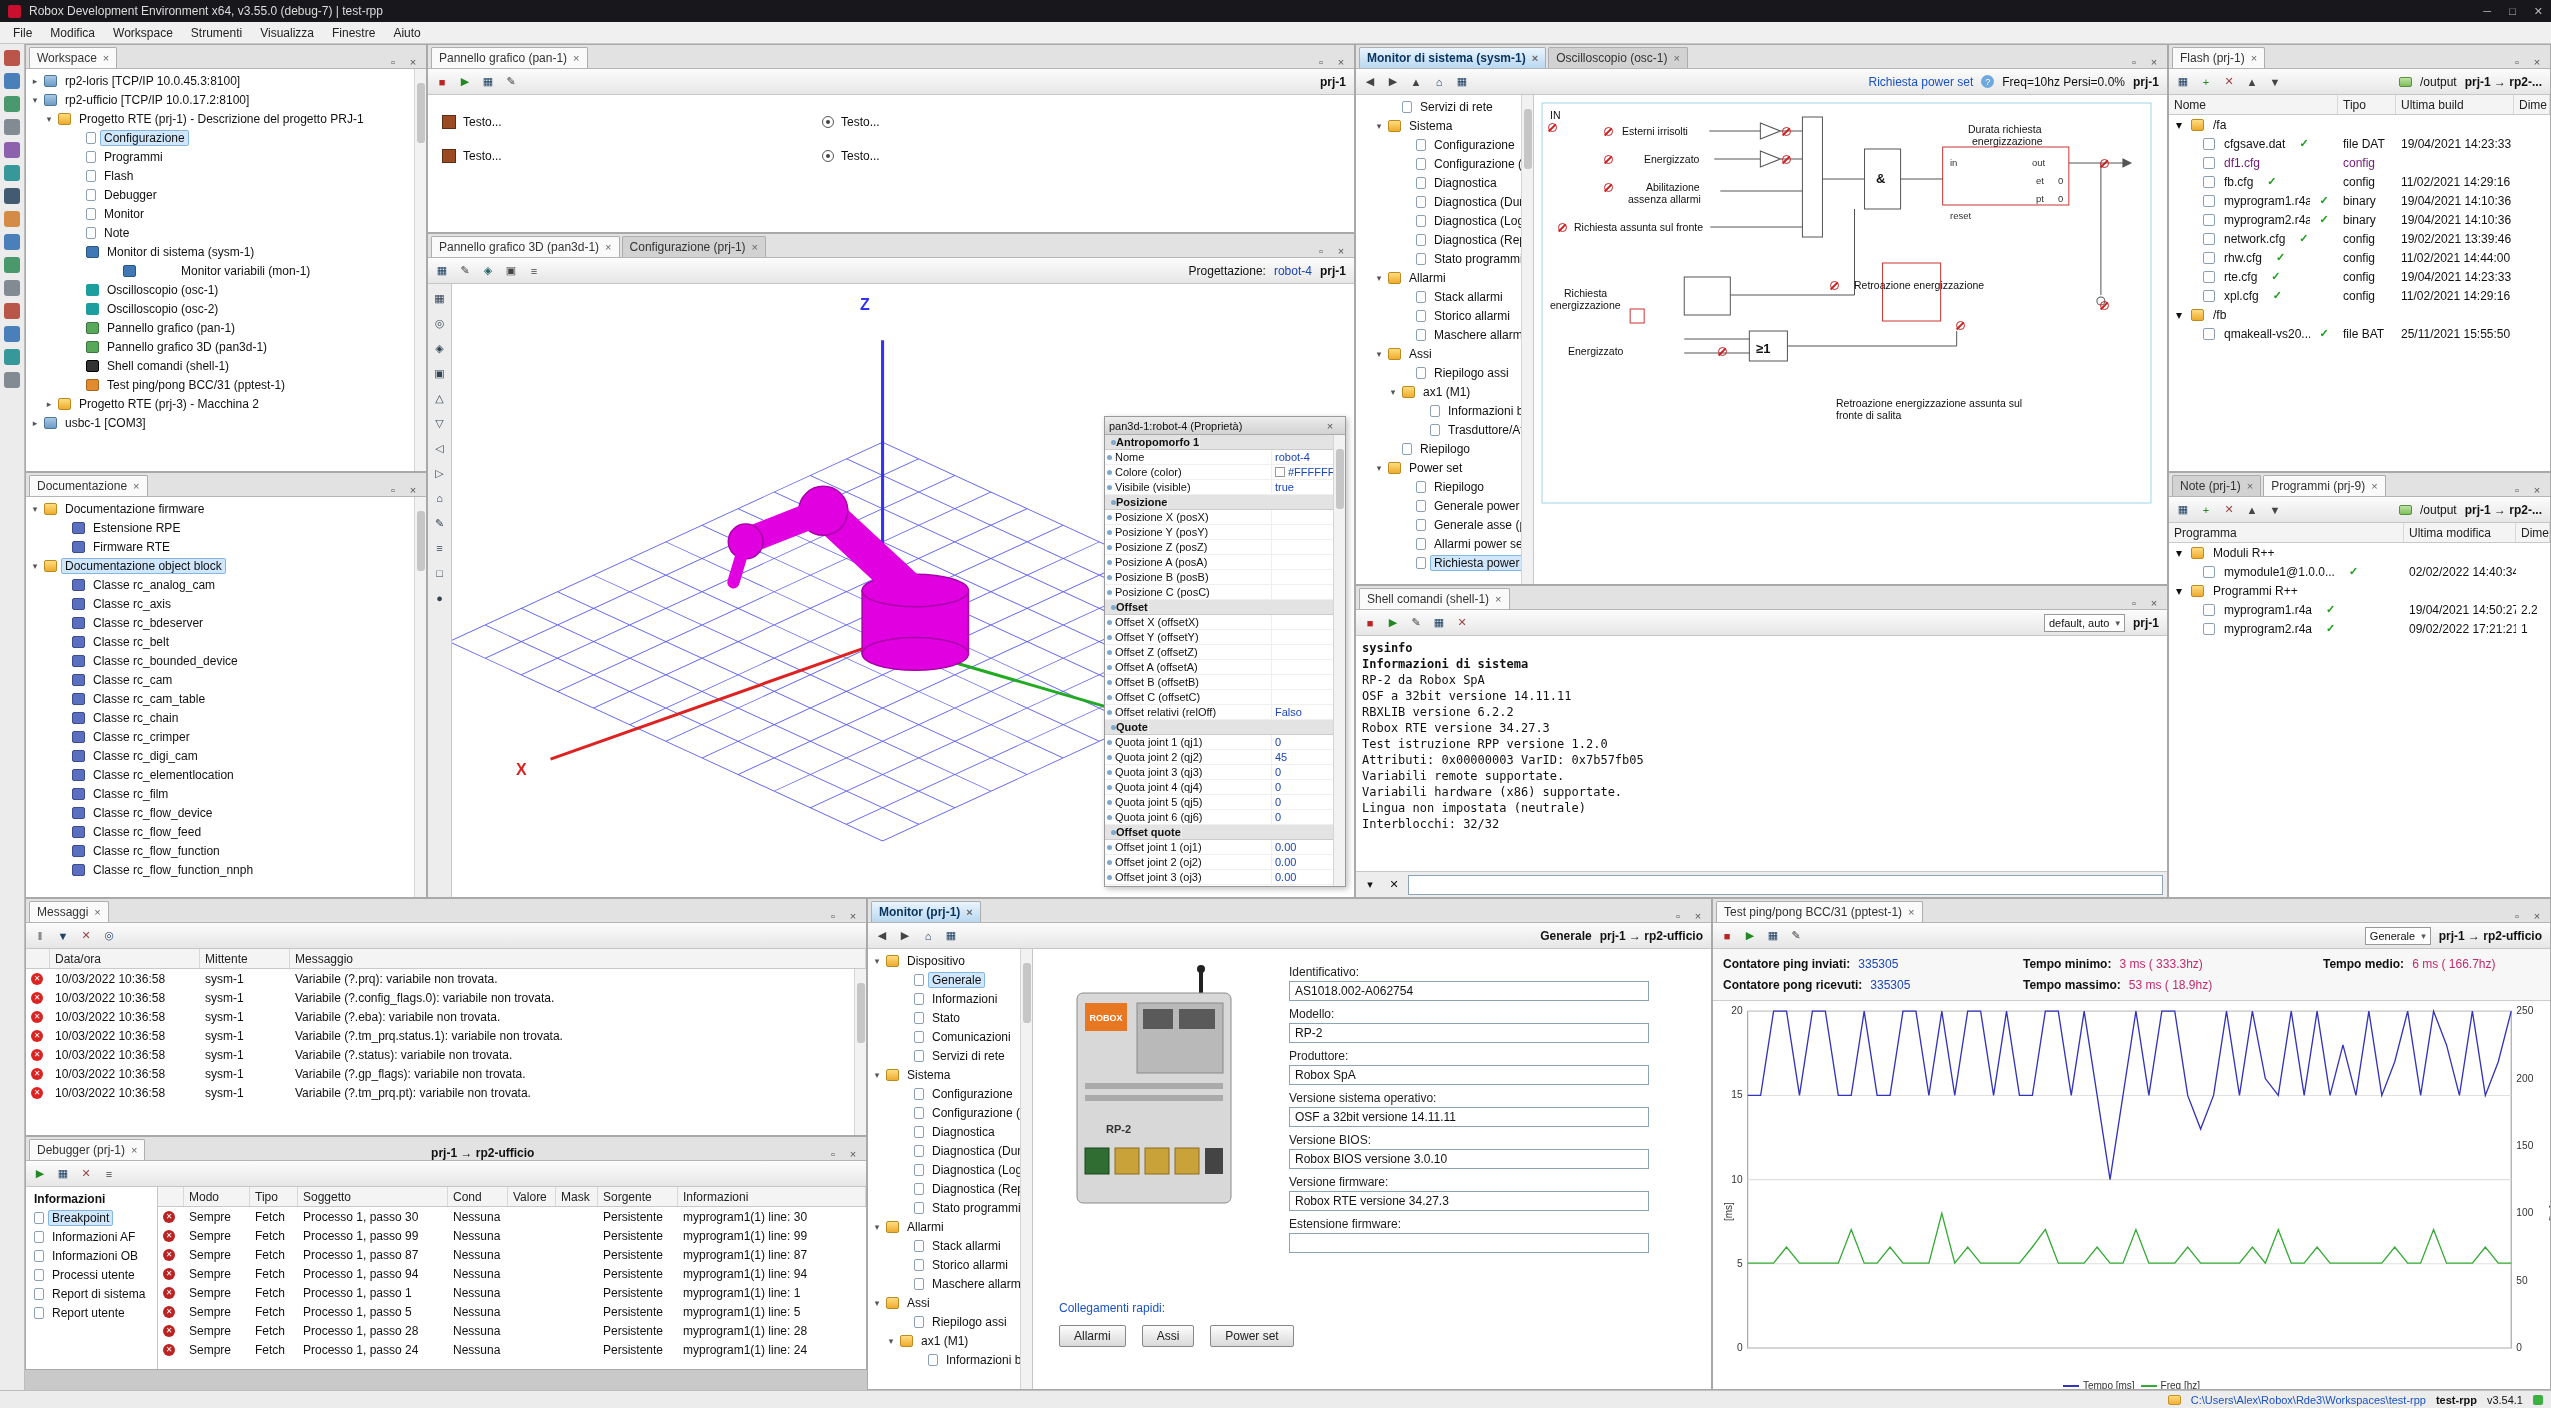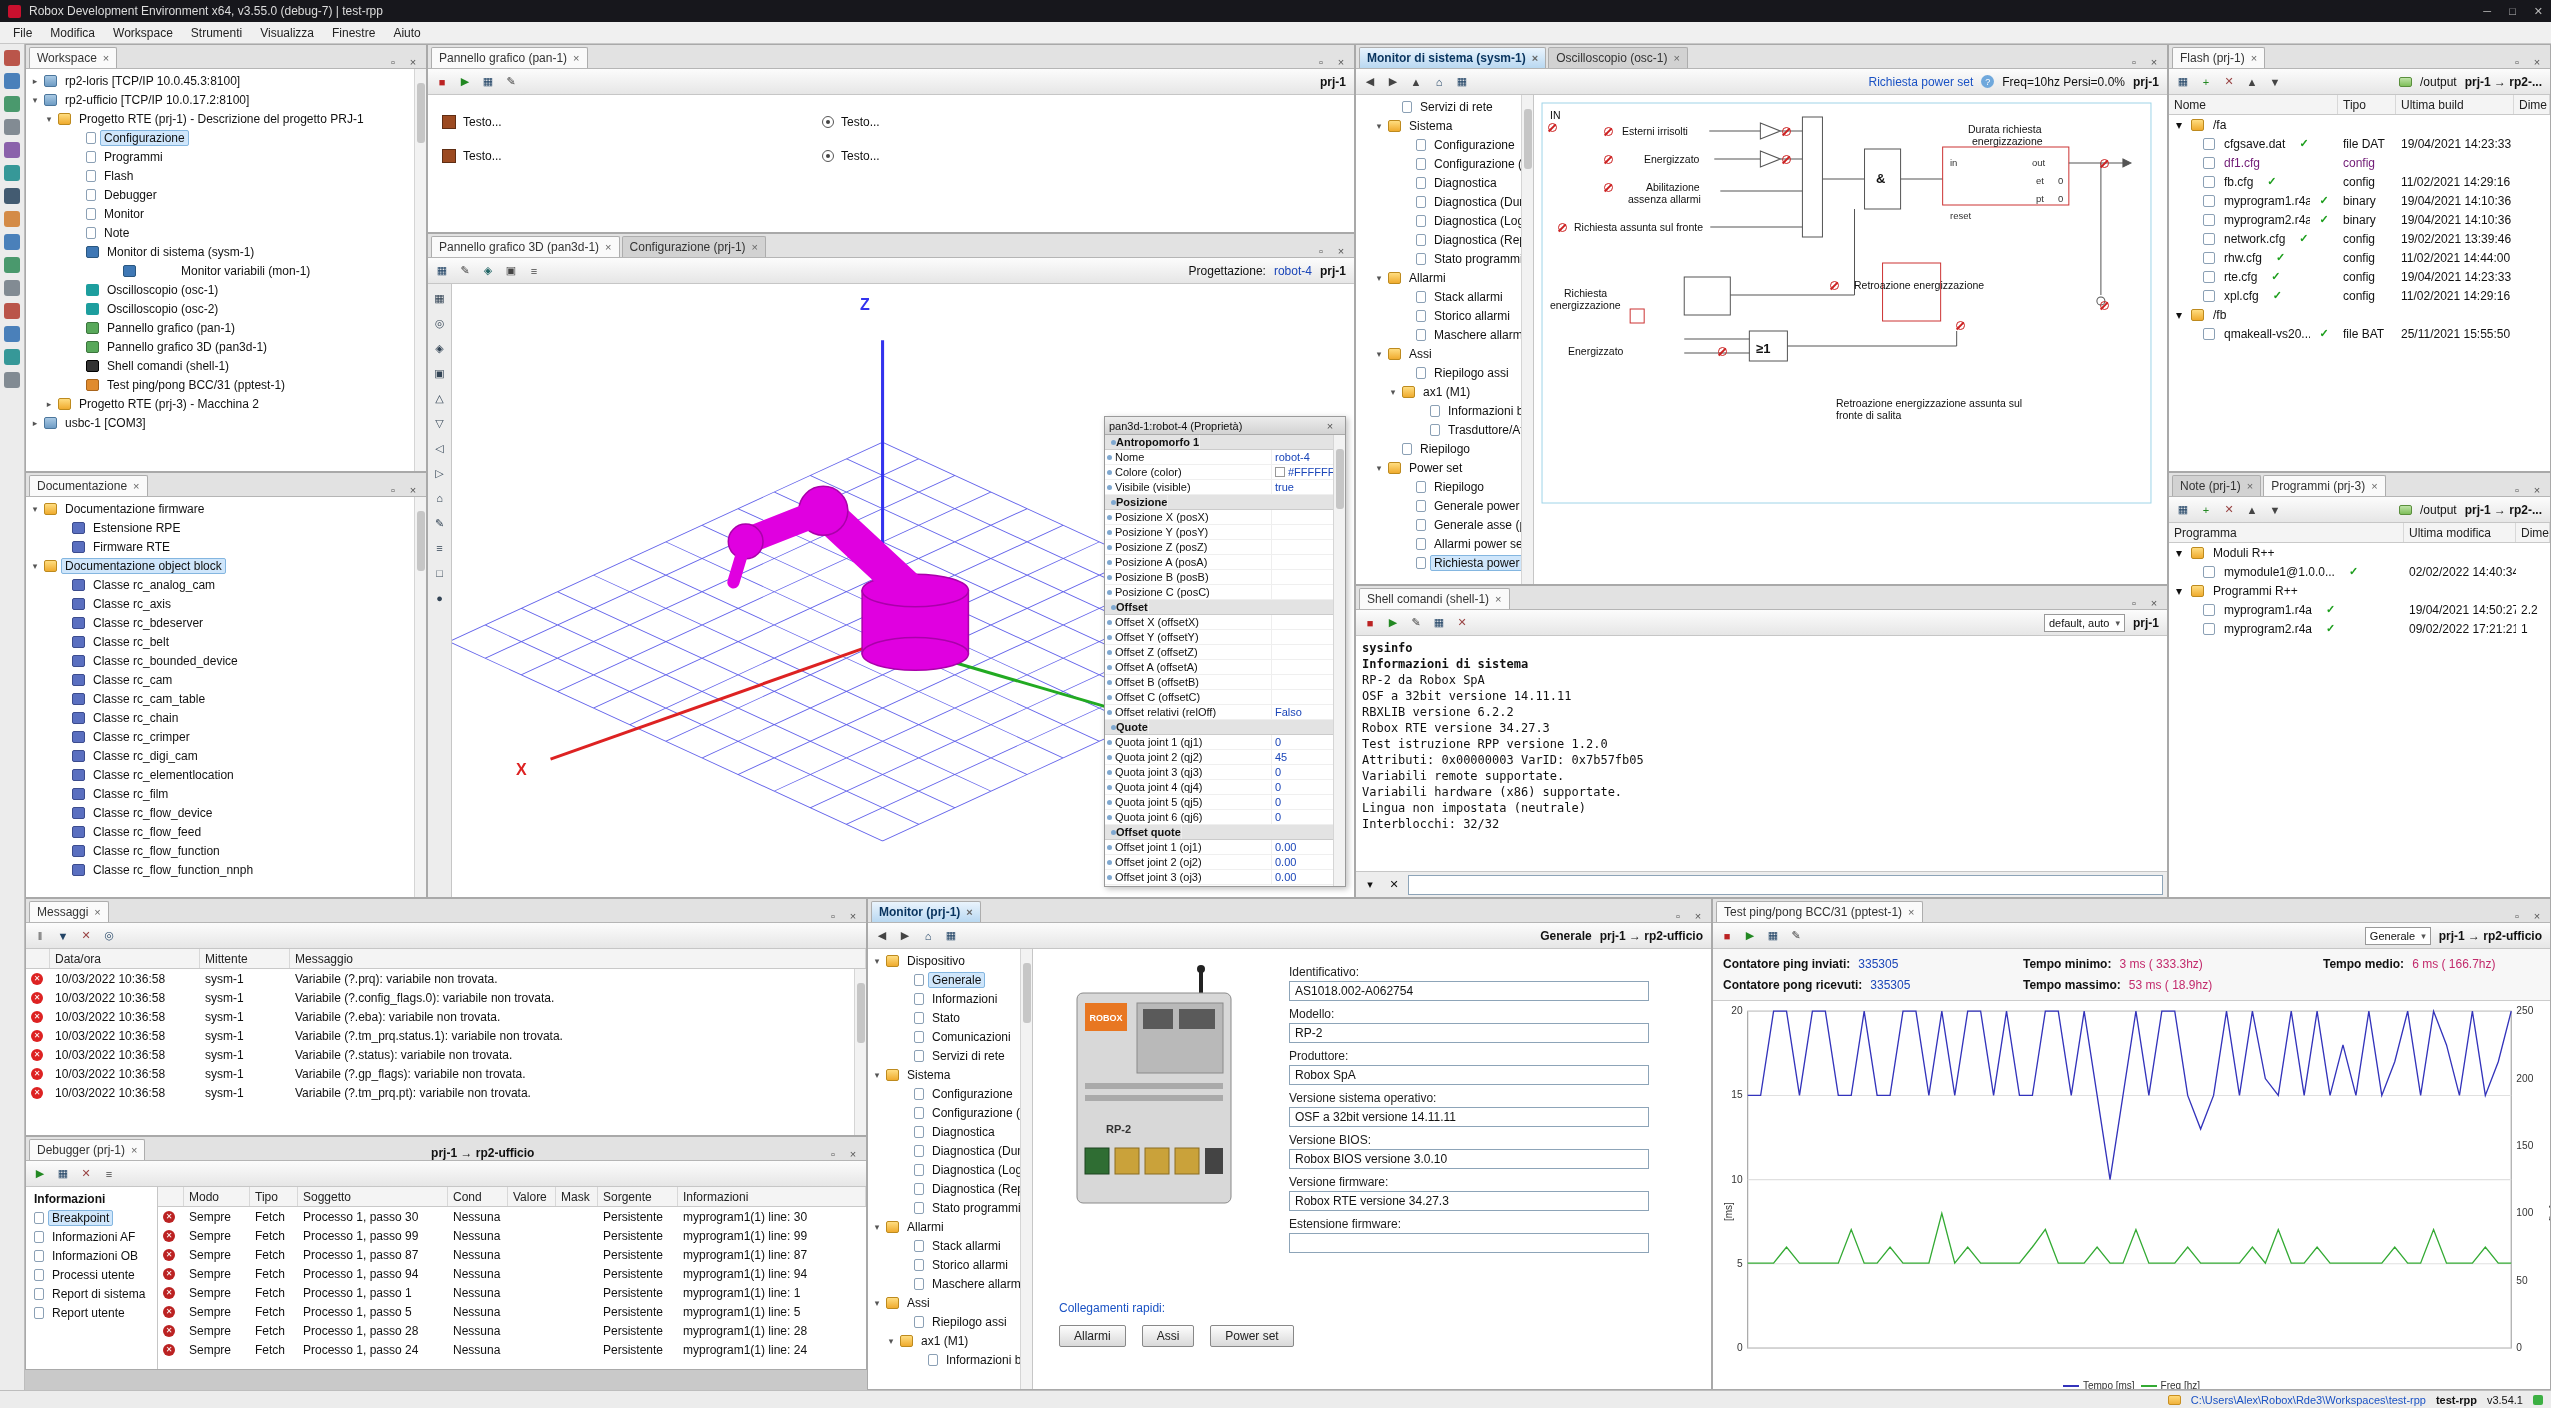--- a/index.html
+++ b/index.html
@@ -1560,21 +1560,21 @@
   </div>
 </div>
 
 <div class="panel" id="p-progs" style="left:2168px;top:472px;width:383px;height:426px">
   <div class="tabbar">
     <div class="tab">
         <span>Note (prj-1)</span>
         <span class="x"></span>
       </div>
     <div class="tab active">
-        <span>Programmi (prj-3)</span>
+        <span>Programmi (prj-9)</span>
         <span class="x"></span>
       </div>
     <span class="winbtns">
         <span class="wb wb-pop"></span>
         <span class="wb wb-close"></span>
       </span>
     </div>
   <div class="toolbar">
       <span class="tbtn" style="color: rgb(34, 68, 102);">▦</span>
       <span class="tbtn" style="color: rgb(34, 136, 34);">+</span>

